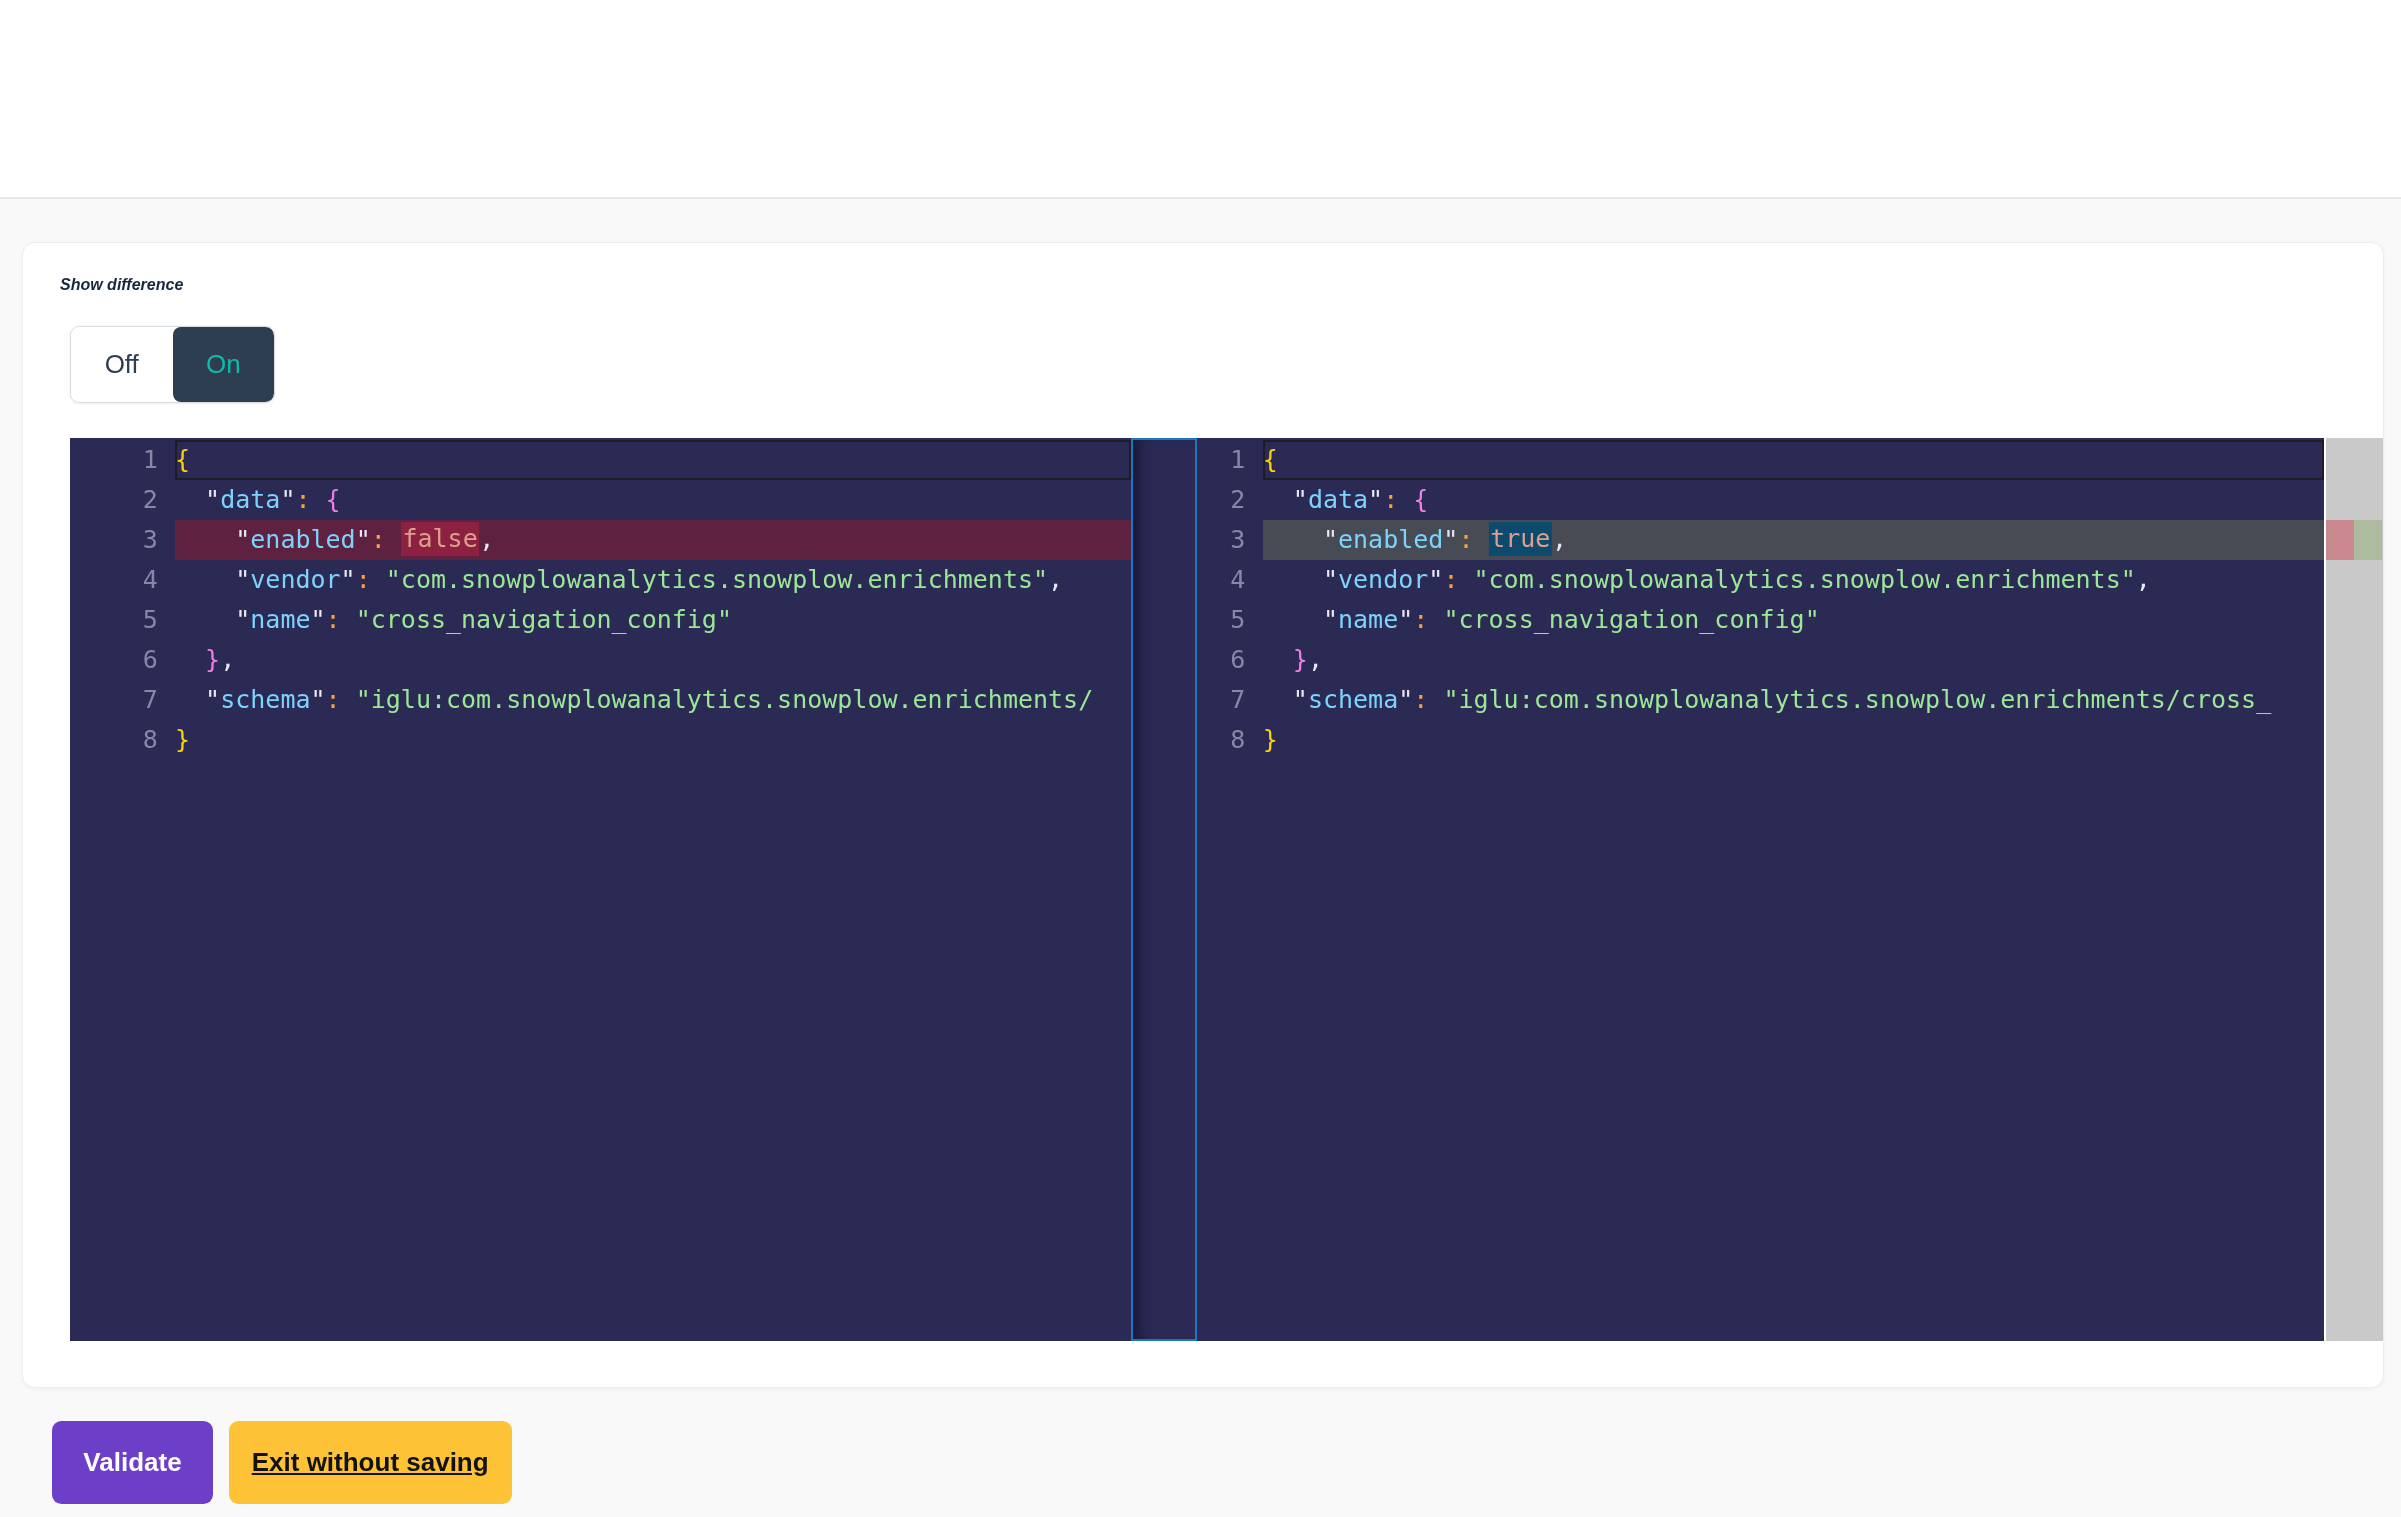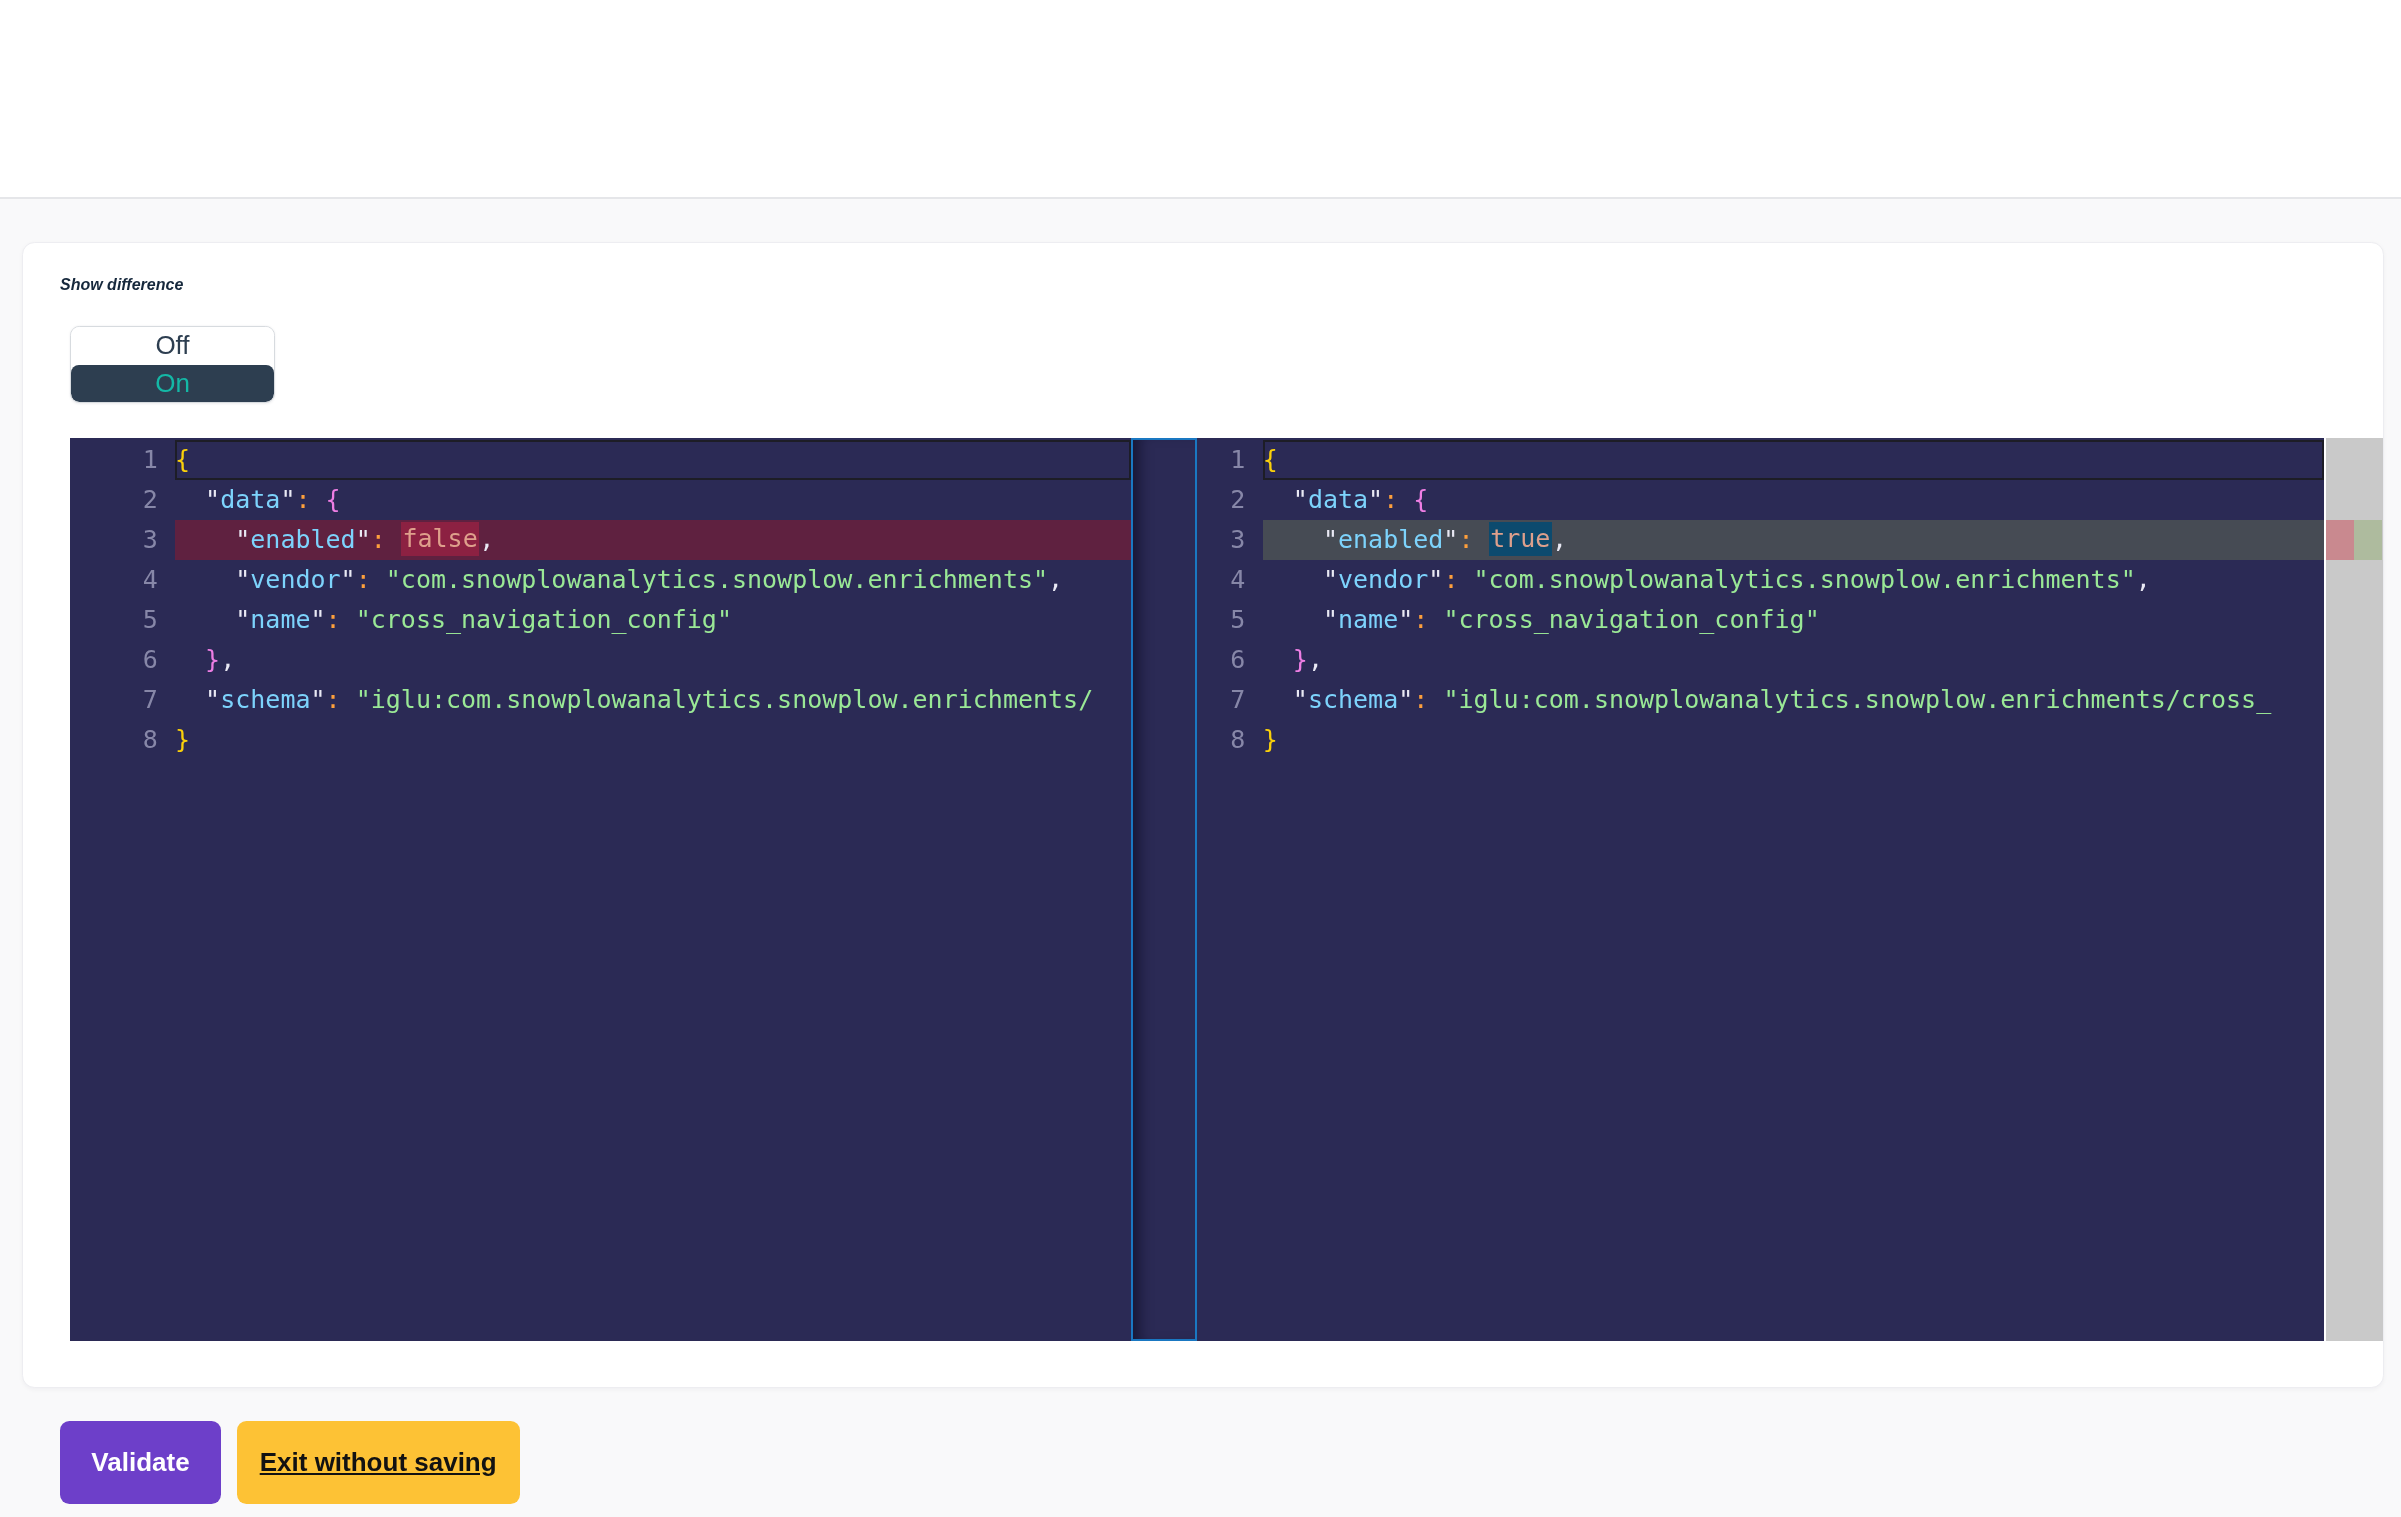--- a/index.html
+++ b/index.html
@@ -31,21 +31,21 @@
     position:absolute; left:22px; top:242px; width:2362px; height:1146px;
     background:#ffffff; border:1.6px solid #ededf1; border-radius:12.6px;
     box-shadow:0 1.6px 4.7px rgba(20,30,50,0.04);
   }
   .show-diff-label {
     position:absolute; left:37px; top:33px; font-size:16px; font-weight:700; color:#16283c;font-style:italic;
   }
   .toggle-group {
     position:absolute; left:47px; top:83px; width:205px; height:77px;
     border:1.6px solid #d7dbdf; border-radius:9.4px; overflow:hidden;
-    display:flex; background:#ffffff; box-shadow:0 0.8px 2.4px rgba(20,30,50,0.08);flex-direction:column;
+    display:flex; background:#ffffff; box-shadow:0 0.8px 2.4px rgba(20,30,50,0.08);
   }
   .toggle-btn {
     flex:1; border:none; background:#ffffff; color:#2d3e50; font-size:26px;
     font-family:"Liberation Sans", sans-serif; cursor:pointer;
     display:flex; align-items:center; justify-content:center;
   }
   .toggle-btn.selected { background:#2d3e50; color:#14b8a6; border-radius:7.9px; }
 
   
   .merge-view {
@@ -81,21 +81,21 @@
   .gap-strip {
     flex:0 0 66px; background:#2b2a55; border:2.4px solid #1a78c2;
     box-shadow:inset 14px 0 12.6px -7.9px rgba(5,5,25,0.55);
   }
   .overview {
     flex:0 0 57px; margin-left:1.6px; background:#c9c9c9; position:relative; cursor:pointer;
   }
   .ov-mark { position:absolute; width:28px; height:40px; }
 
   
-  .actions { position:absolute; left:24px; top:1421px; display:flex; gap:15.7px;padding-left:36px; }
+  .actions { position:absolute; left:16px; top:1421px; display:flex; gap:15.7px;padding-left:36px; }
   .btn {
     height:83px; border:none; border-radius:9.4px; font-size:26px; font-weight:600;
     font-family:"Liberation Sans", sans-serif; cursor:pointer; padding:0 31.5px;
     display:flex; align-items:center; justify-content:center;
   }
   .btn-validate { width:161px; background:#6d3fc9; color:#ffffff; padding:0; }
   .btn-exit { width:283px; background:#fdc235; color:#121212; padding:0;text-decoration:underline; }
 </style>
 </head>
 <body>

